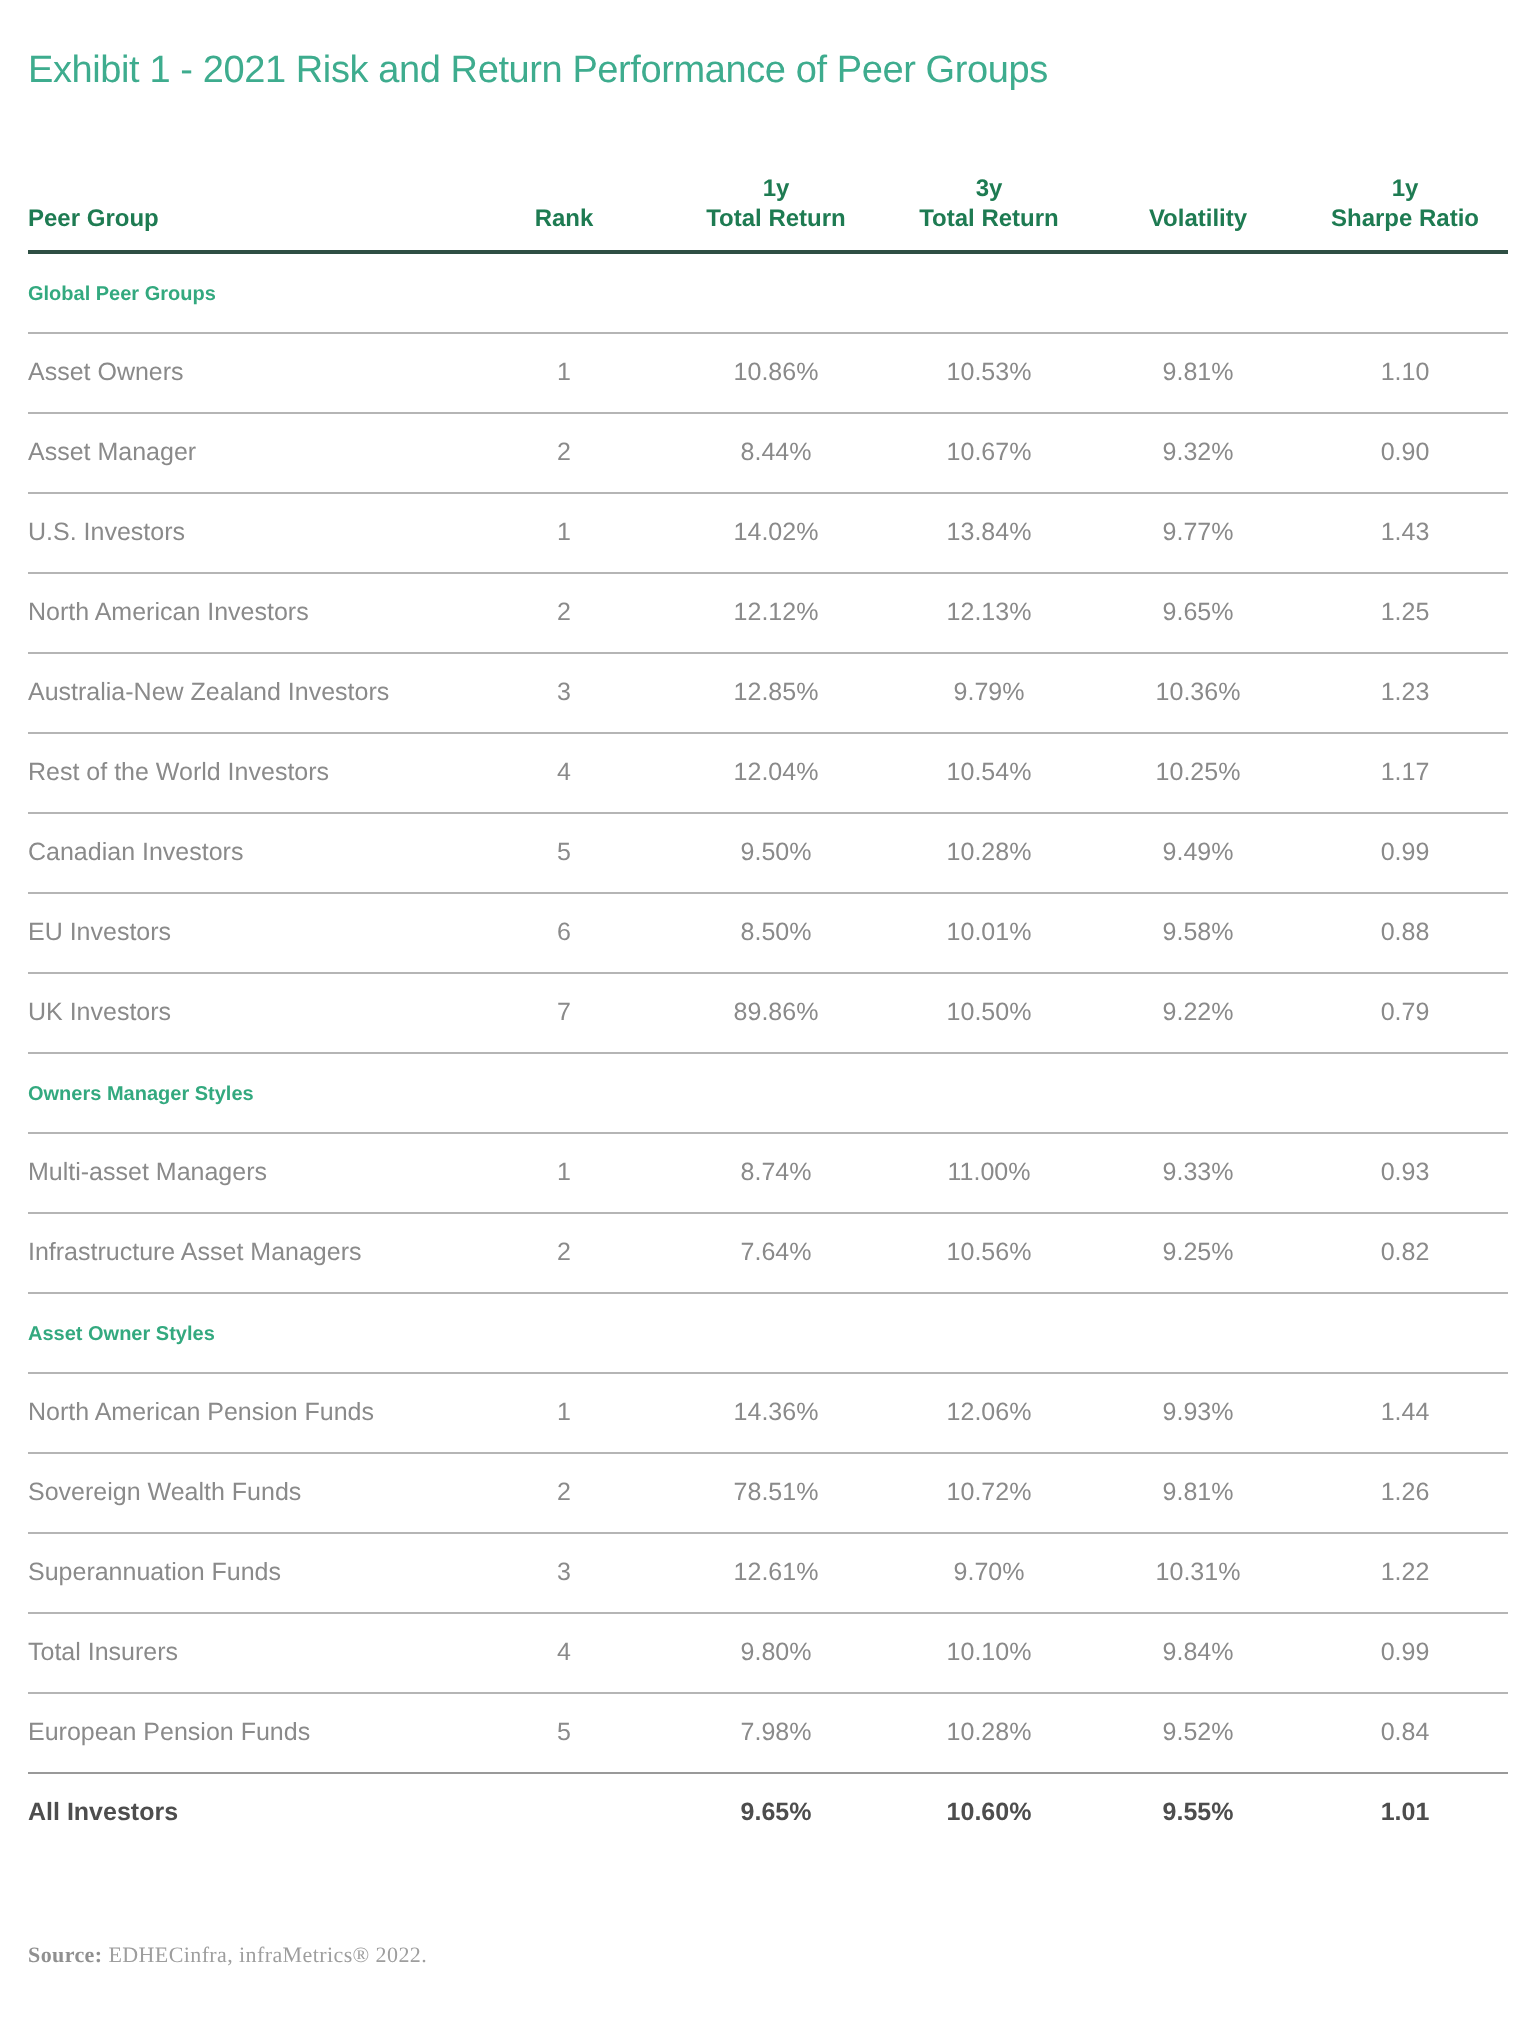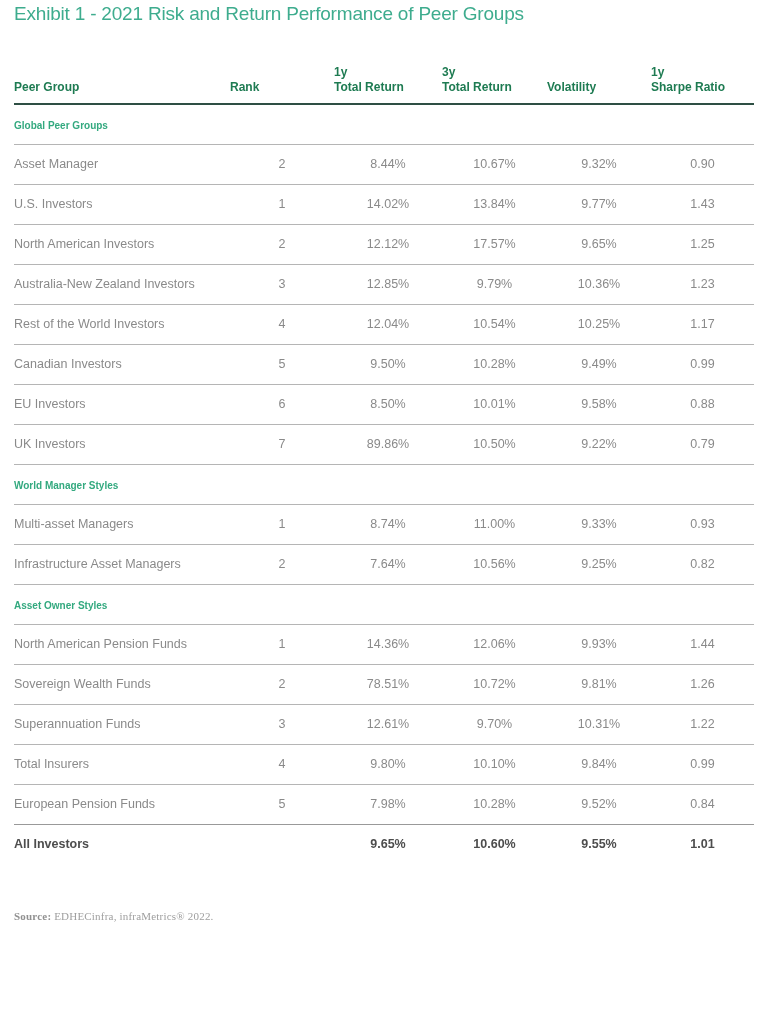--- a/index.html
+++ b/index.html
@@ -7,21 +7,21 @@
     padding: 0;
     background: #ffffff;
   }
   body {
     width: 768px;
     height: 1018px;
     font-family: "Liberation Sans", "DejaVu Sans", sans-serif;
     overflow: hidden;
   }
   .page {
-    padding: 3px 14px 0 14px;
+    padding: 25px 14px 0 14px;
   }
   .exhibit-title {
     font-size: 19px;
     font-weight: 400;
     letter-spacing: -0.2px;
     color: #3EAC8E;
     margin: 0;
     line-height: 1.2;
   }
   table.peer-table {
@@ -30,21 +30,21 @@
     border-collapse: collapse;
     table-layout: fixed;
   }
   thead th {
     vertical-align: bottom;
     height: 53px;
     padding: 0 0 8px 0;
     font-size: 12px;
     font-weight: 700;
     color: #1E7B52;
-    text-align: left;
+    text-align: center;
     line-height: 1.25;
     border-bottom: 2px solid #2E4F44;
   }
   thead th:first-child {
     text-align: left;
   }
   td {
     font-size: 12.5px;
     color: #8A8A8A;
     text-align: center;
@@ -124,40 +124,48 @@
           <div>1y</div>
           <div>Sharpe Ratio</div>
         </th>
       </tr>
     </thead>
     <tbody>
         <tr>
           <td colspan="6" class="section-heading">Global Peer Groups</td>
         </tr>
         <tr>
+          <td>Asset Owners</td>
+          <td>1</td>
+          <td>10.86%</td>
+          <td>10.53%</td>
+          <td>9.81%</td>
+          <td>1.10</td>
+        </tr>
+        <tr>
           <td>Asset Manager</td>
           <td>2</td>
           <td>8.44%</td>
           <td>10.67%</td>
           <td>9.32%</td>
           <td>0.90</td>
         </tr>
         <tr>
           <td>U.S. Investors</td>
           <td>1</td>
           <td>14.02%</td>
           <td>13.84%</td>
           <td>9.77%</td>
           <td>1.43</td>
         </tr>
         <tr>
           <td>North American Investors</td>
           <td>2</td>
           <td>12.12%</td>
-          <td>17.57%</td>
+          <td>12.13%</td>
           <td>9.65%</td>
           <td>1.25</td>
         </tr>
         <tr>
           <td>Australia-New Zealand Investors</td>
           <td>3</td>
           <td>12.85%</td>
           <td>9.79%</td>
           <td>10.36%</td>
           <td>1.23</td>
@@ -188,21 +196,21 @@
         </tr>
         <tr>
           <td>UK Investors</td>
           <td>7</td>
           <td>89.86%</td>
           <td>10.50%</td>
           <td>9.22%</td>
           <td>0.79</td>
         </tr>
         <tr>
-          <td colspan="6" class="section-heading">World Manager Styles</td>
+          <td colspan="6" class="section-heading">Owners Manager Styles</td>
         </tr>
         <tr>
           <td>Multi-asset Managers</td>
           <td>1</td>
           <td>8.74%</td>
           <td>11.00%</td>
           <td>9.33%</td>
           <td>0.93</td>
         </tr>
         <tr>

